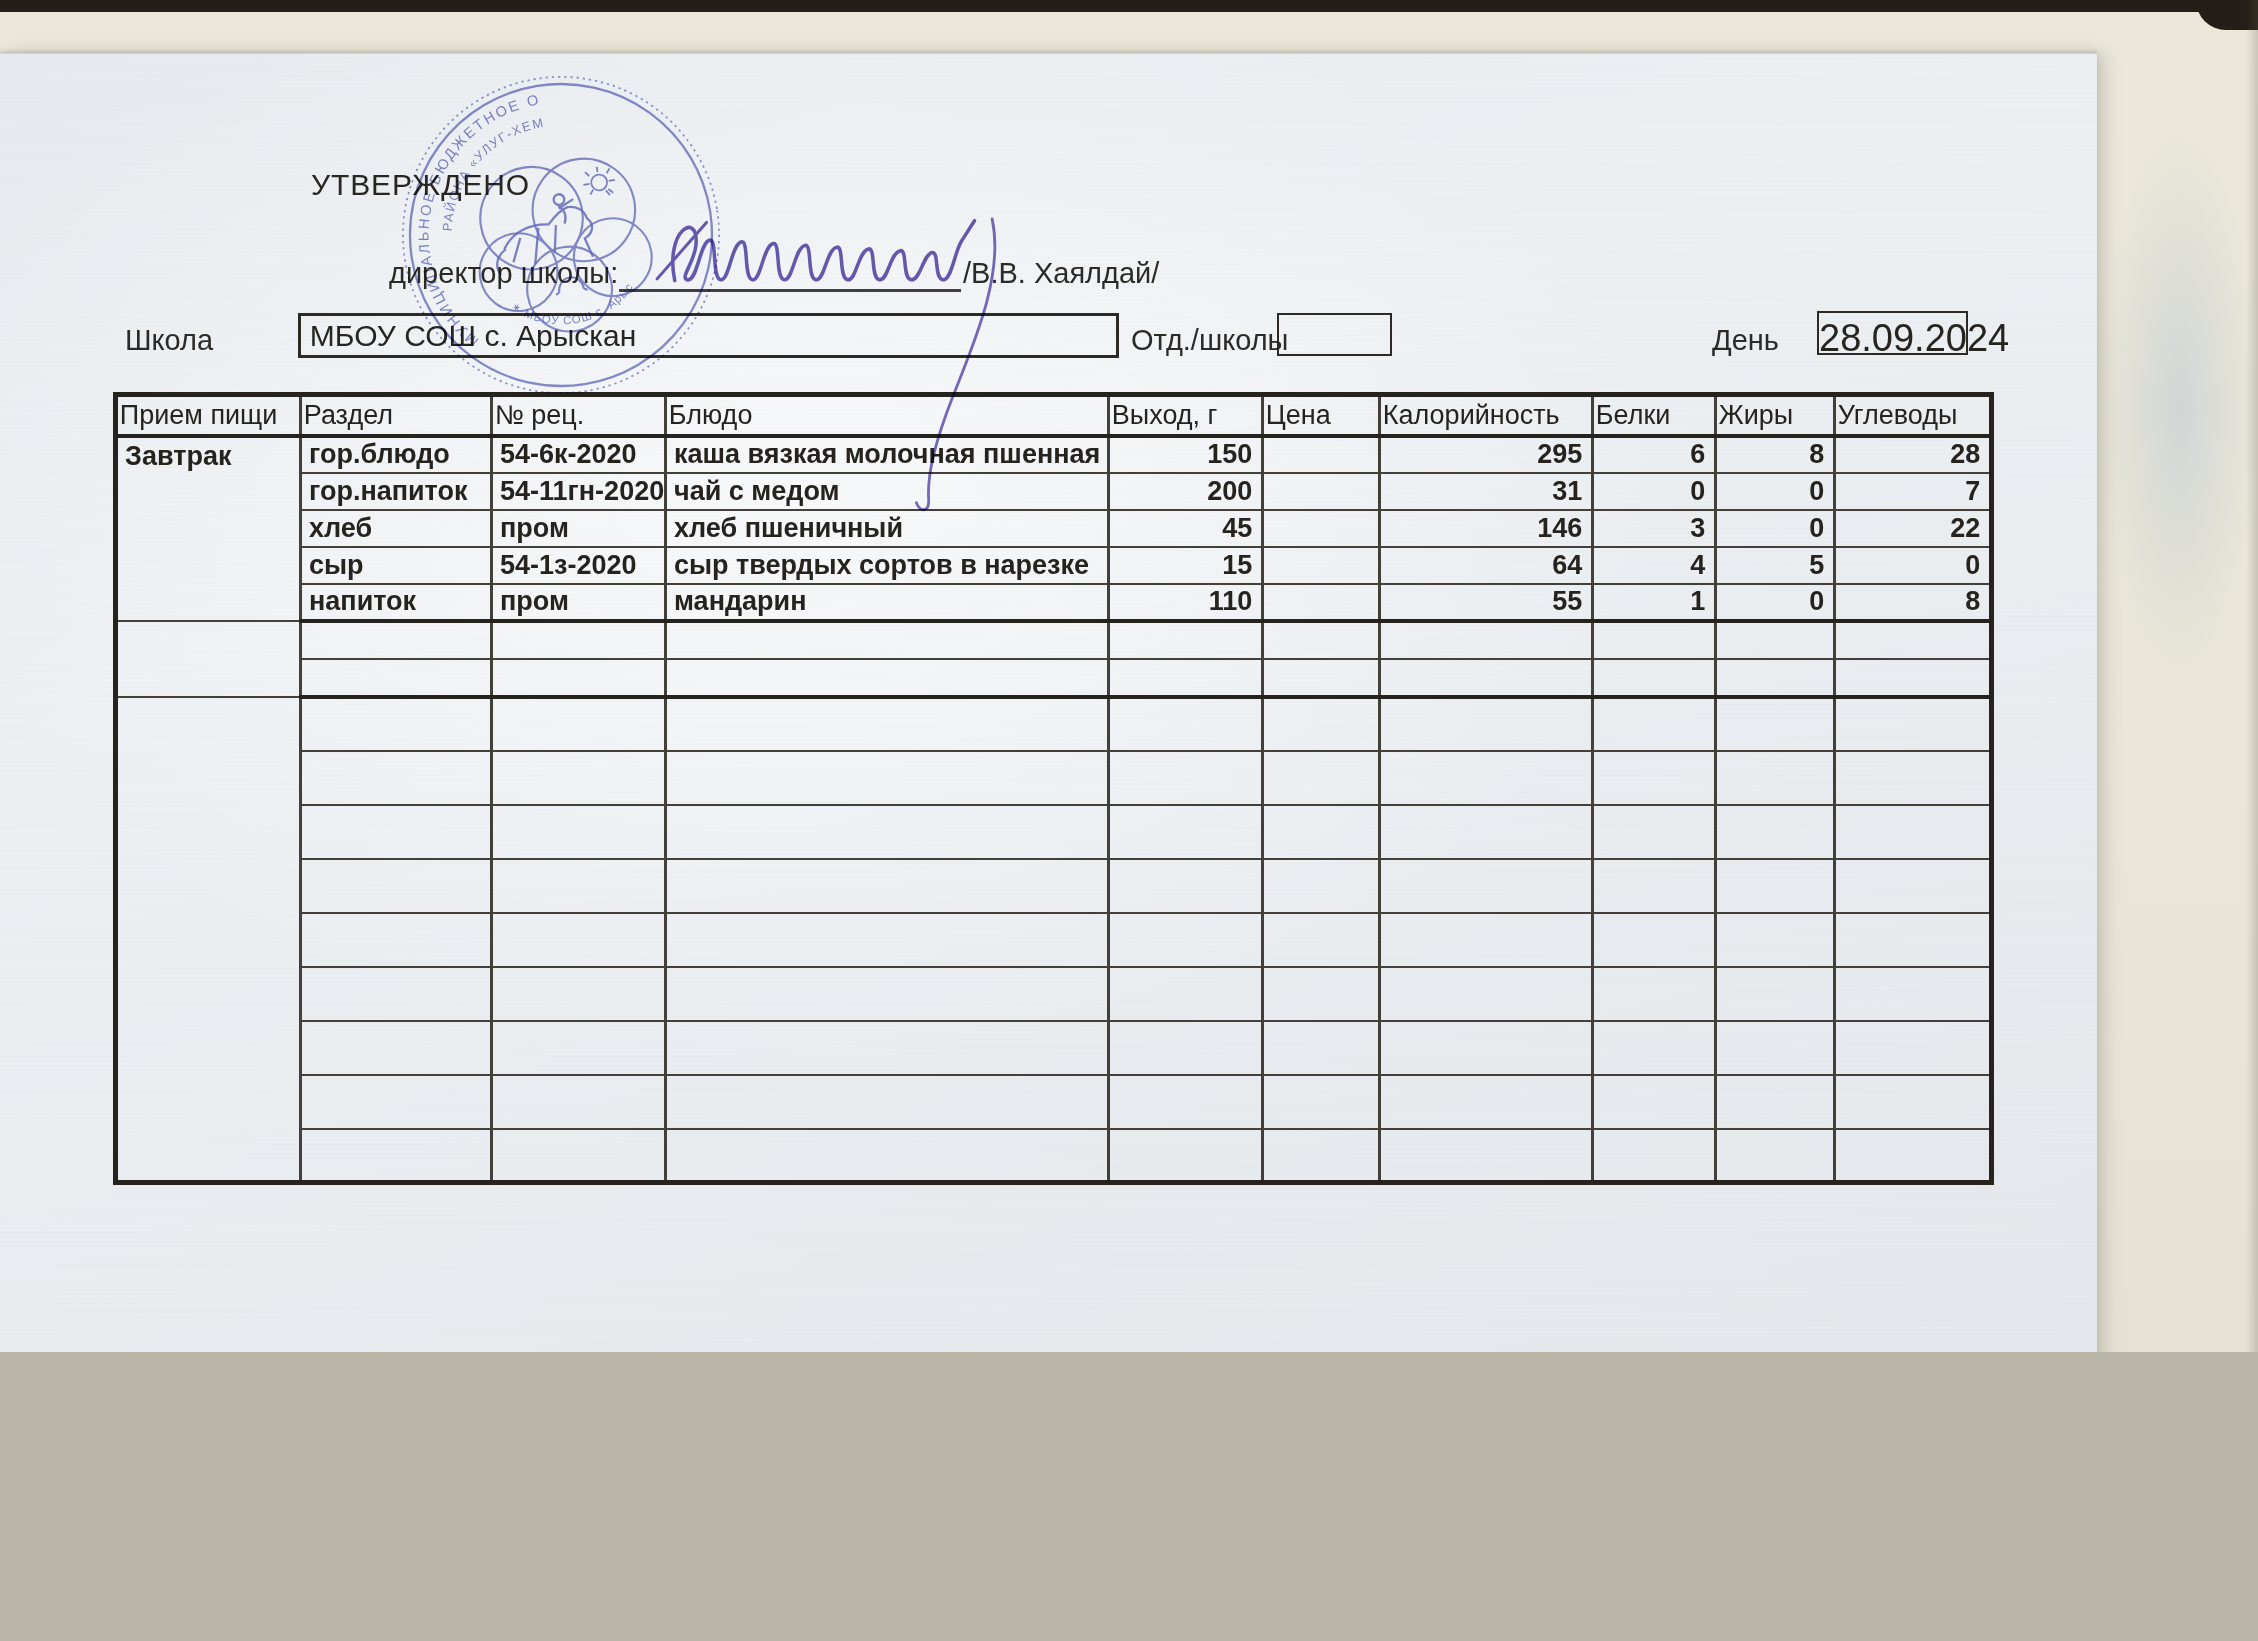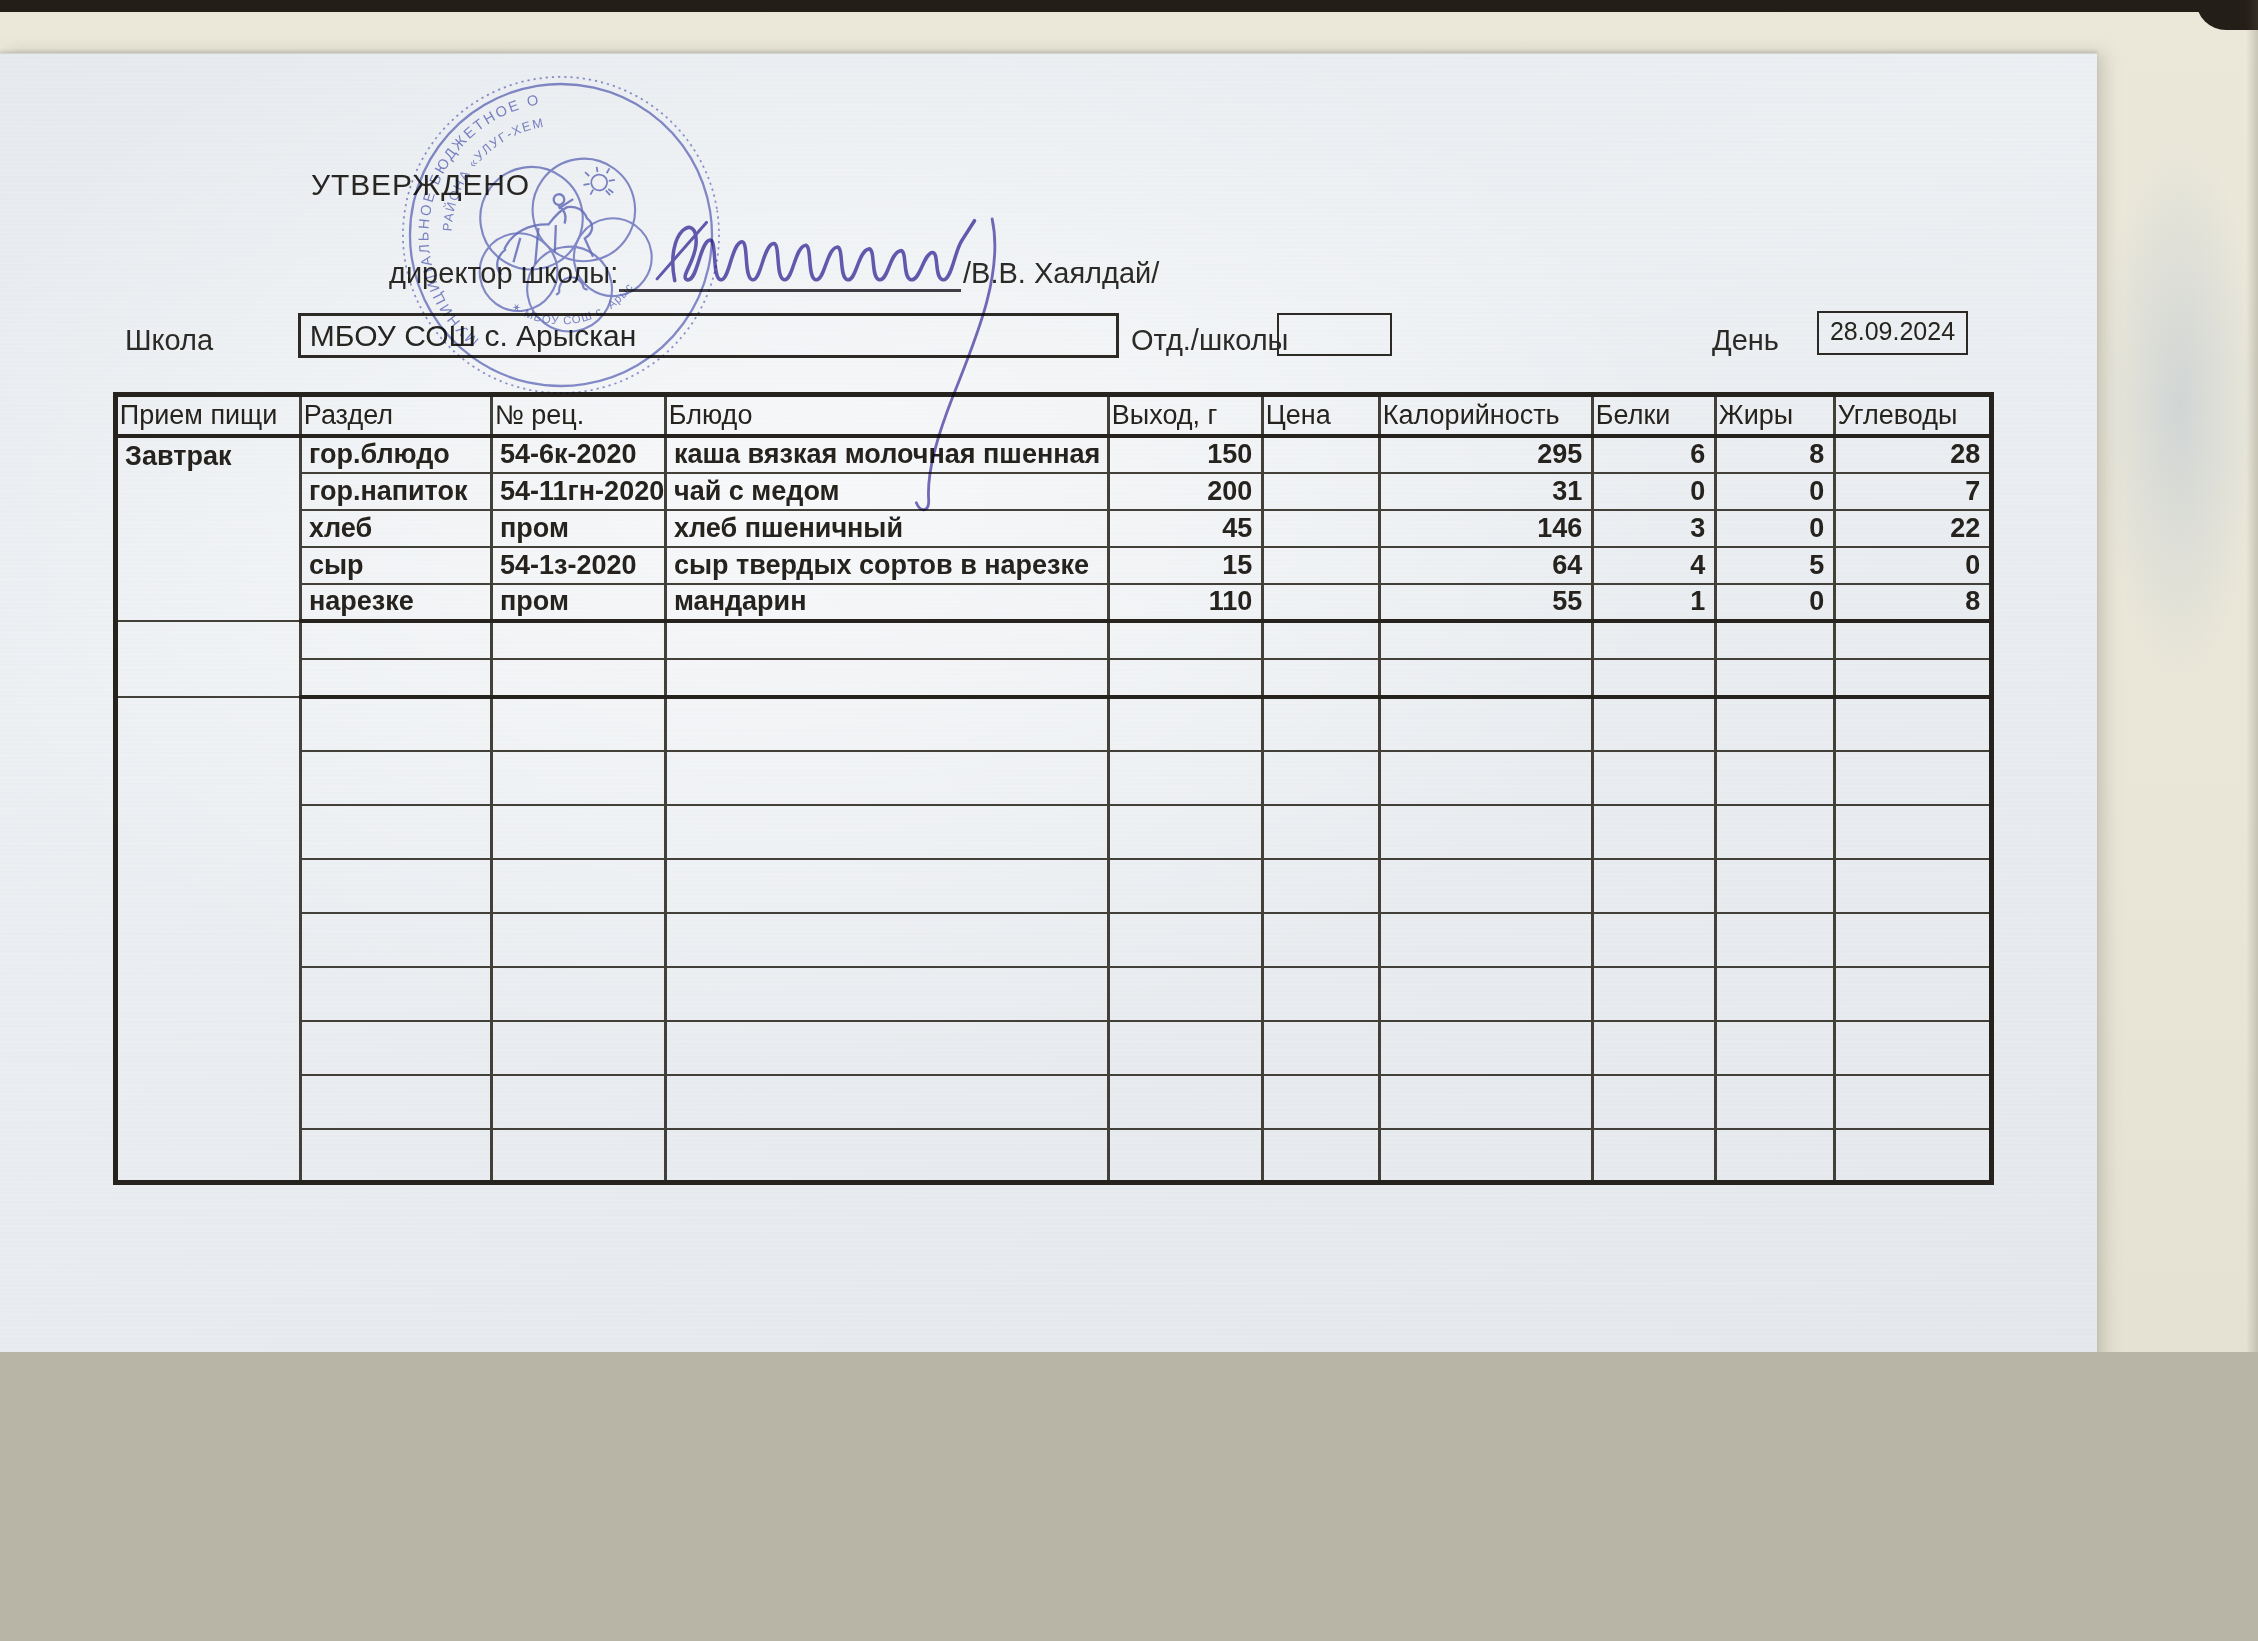--- a/index.html
+++ b/index.html
@@ -35,21 +35,21 @@
   .sig-underline{position:absolute;left:619px;top:289px;width:342px;height:2.6px;background:#413f45;}
 
   .school-label{left:125px;top:324px;}
   .dept-label{left:1131px;top:324px;}
   .day-label{left:1712px;top:324px;}
   .fbox{position:absolute;border:3.5px solid #2d2a25;background:rgba(255,255,255,0);}
   .box-school{left:298px;top:313px;width:815px;height:39px;}
   .box-school .v{position:absolute;left:8.8px;top:2.6px;font-size:30px;color:#272521;}
   .box-dept{left:1277px;top:313px;width:111px;height:39px;border-width:2.6px;}
   .box-day{left:1817px;top:311px;width:147px;height:40px;border-width:2.6px;}
-  .box-day .v{position:absolute;left:0;top:3.5px;width:100%;text-align:center;font-size:25px;color:#26241f;}
+  .box-day .v{position:absolute;left:0;top:3.5px;width:100%;text-align:center;font-size:38px;color:#26241f;}
 
   
   table.menu{
     position:absolute;left:113px;top:392px;width:1876px;
     border-collapse:collapse;table-layout:fixed;
     font:700 27px "Liberation Sans",sans-serif;color:#26231e;
   }
   .menu td,.menu th{
     border:2.2px solid #43403a;border-left-width:3.1px;border-right-width:3.1px;
     padding:0 5.3px 0 7px;overflow:hidden;white-space:nowrap;vertical-align:middle;
@@ -163,21 +163,21 @@
         <td class="txt">54-1з-2020</td>
         <td class="txt">сыр твердых сортов в нарезке</td>
         <td class="num">15</td>
         <td class="num"></td>
         <td class="num">64</td>
         <td class="num">4</td>
         <td class="num">5</td>
         <td class="num">0</td>
       </tr>
       <tr class="d sec">
-        <td class="txt">нарезке</td>
+        <td class="txt">напиток</td>
         <td class="txt">пром</td>
         <td class="txt">мандарин</td>
         <td class="num">110</td>
         <td class="num"></td>
         <td class="num">55</td>
         <td class="num">1</td>
         <td class="num">0</td>
         <td class="num">8</td>
       </tr>
 

